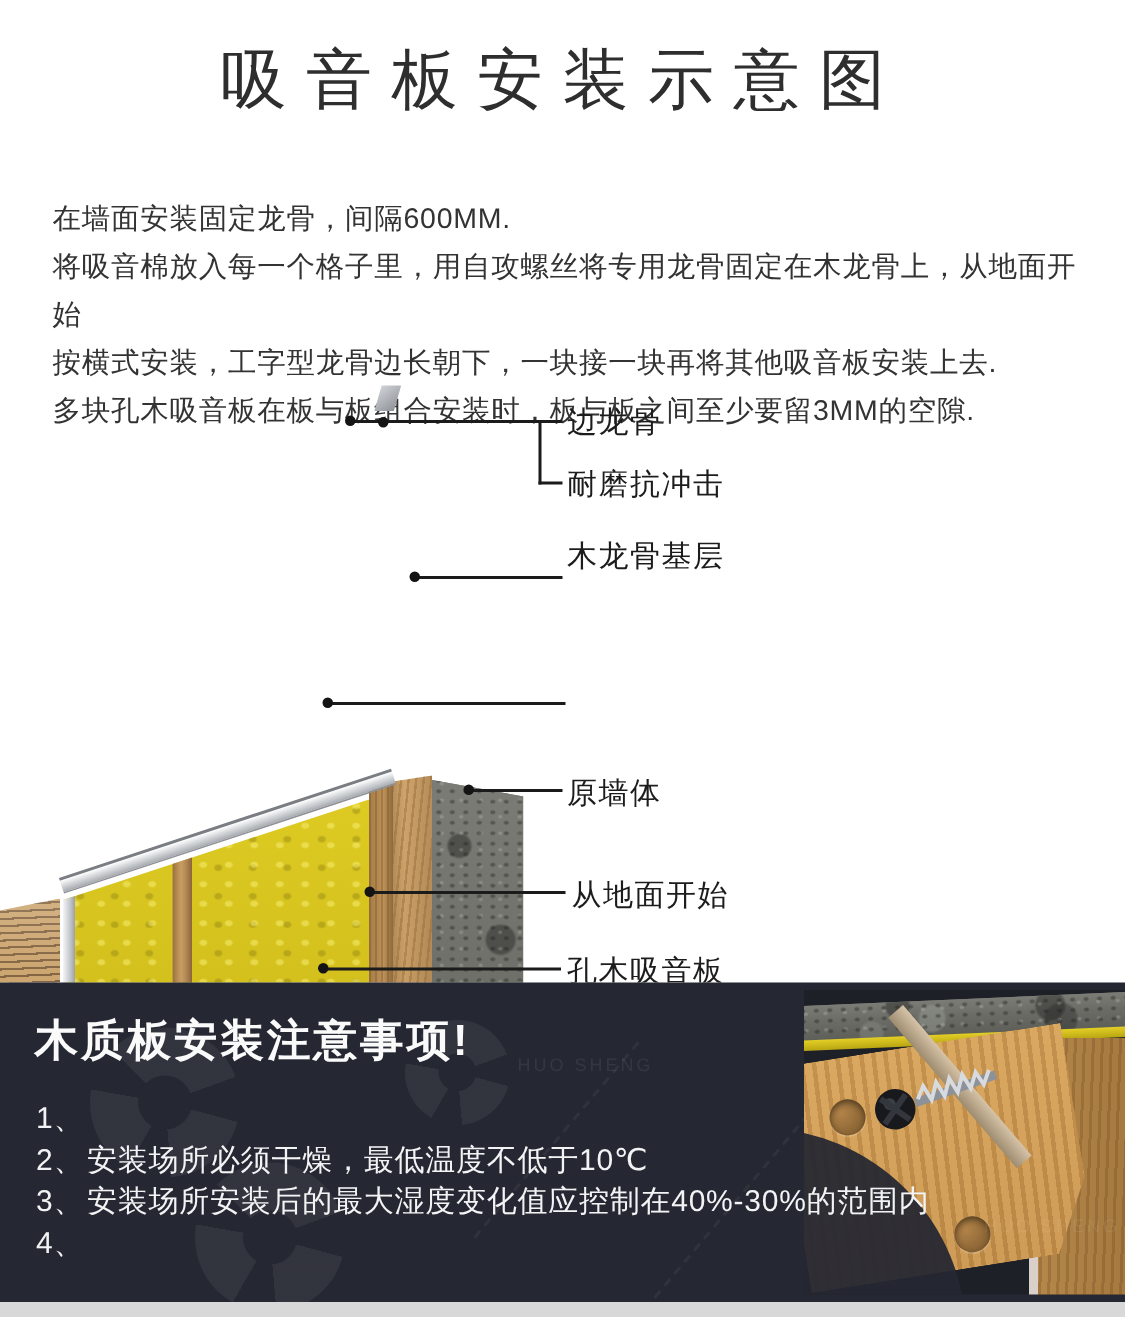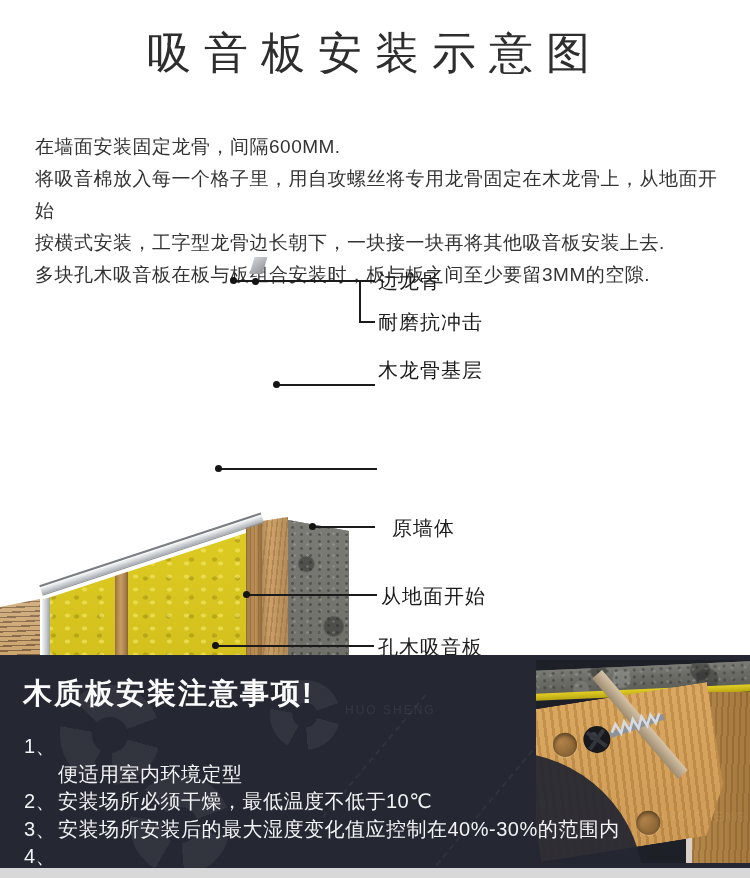--- a/index.html
+++ b/index.html
@@ -83,21 +83,21 @@
   .lead{position:absolute;height:2px;background:var(--leader-line);z-index:4;}
   .lead-v{position:absolute;width:2px;background:var(--leader-line);z-index:4;}
   .dot{position:absolute;width:7px;height:7px;border-radius:50%;background:#141414;z-index:4;}
   .dlabel{position:absolute;font-size:20px;font-weight:500;letter-spacing:1px;color:var(--label-text);z-index:4;white-space:nowrap;text-align:center;}
 
   .l1{left:233px;top:27px;width:142px;} .d1a{left:230px;top:24px;} .d1b{left:252px;top:25px;}
   .l1v{left:359px;top:27px;height:43px;} .l1b{left:359px;top:68px;width:16px;}
   .lab1{left:378px;top:15px;} .lab2{left:378px;top:56px;}
   .l3{left:277px;top:131px;width:98px;} .d3{left:273px;top:128px;} .lab3{left:378px;top:104px;}
   .l4{left:219px;top:215px;width:158px;} .d4{left:215px;top:212px;} .lab4{left:381px;top:204px;}
-  .l5{left:313px;top:273px;width:62px;} .d5{left:309px;top:270px;} .lab5{left:392px;top:262px;}
+  .l5{left:313px;top:273px;width:62px;} .d5{left:309px;top:270px;} .lab5{left:378px;top:262px;}
   .l6{left:247px;top:341px;width:130px;} .d6{left:243px;top:338px;} .lab6{left:381px;top:330px;}
   .l7{left:216px;top:392px;width:158px;} .d7{left:212px;top:389px;} .lab7{left:378px;top:381px;}
 
   
   .notice{position:absolute;left:0;top:655px;width:750px;height:213px;background:var(--notice-bg);overflow:hidden;}
   .notice-title{position:absolute;left:23px;top:19px;font-size:29px;font-weight:600;letter-spacing:2px;color:#fafafa;z-index:3;}
   .rows{position:absolute;left:24px;top:78px;width:620px;z-index:3;}
   .row{display:flex;font-size:20px;line-height:27.5px;color:var(--notice-text);letter-spacing:.5px;}
   .row .num{width:34px;flex:0 0 34px;}
 
@@ -211,21 +211,20 @@
       <div class="p-shadow"></div>
       <div class="wm-text" style="left:120px;top:150px;z-index:4;">HUO SHENG</div>
     </div>
 
     <div class="rows">
       <div class="row">
         <span class="num">1、</span>
       </div>
       <div class="row">
         <span class="num"></span>
-        <span>便适用室内环境定型</span>
       </div>
       <div class="row">
         <span class="num">2、</span>
         <span>安装场所必须干燥，最低温度不低于10℃</span>
       </div>
       <div class="row">
         <span class="num">3、</span>
         <span>安装场所安装后的最大湿度变化值应控制在40%-30%的范围内</span>
       </div>
       <div class="row">

